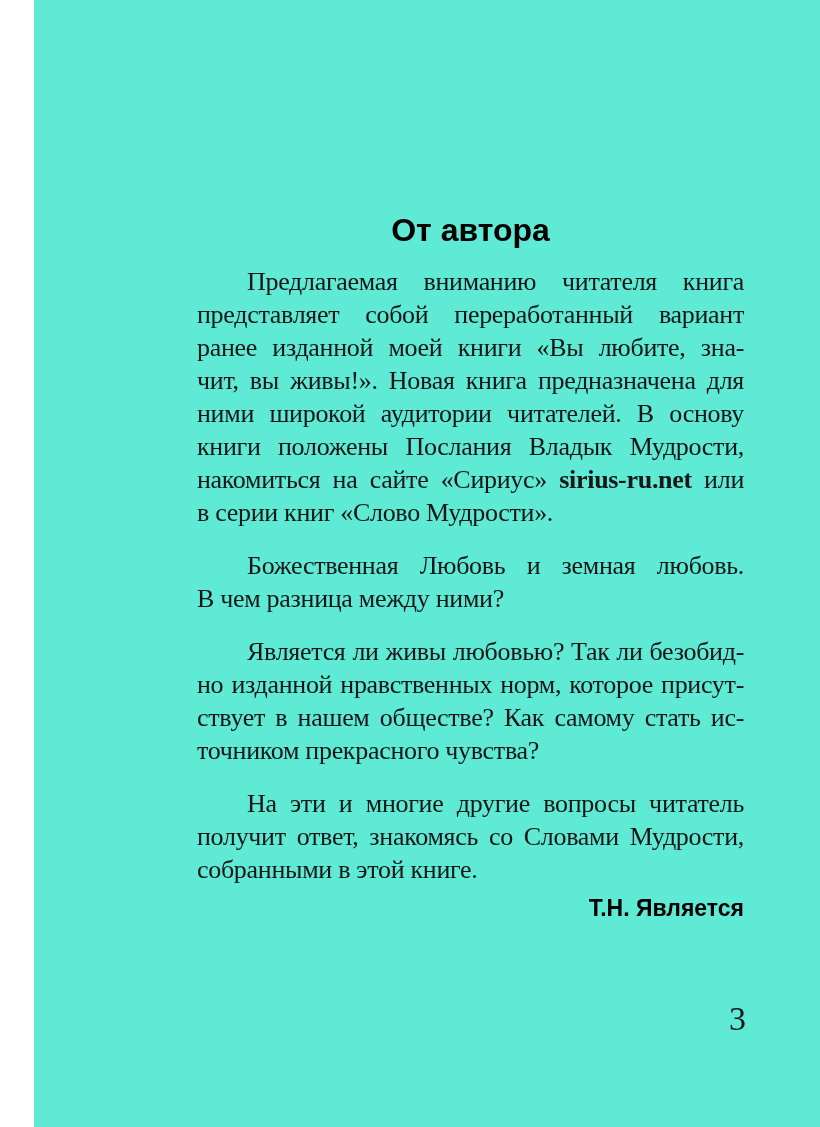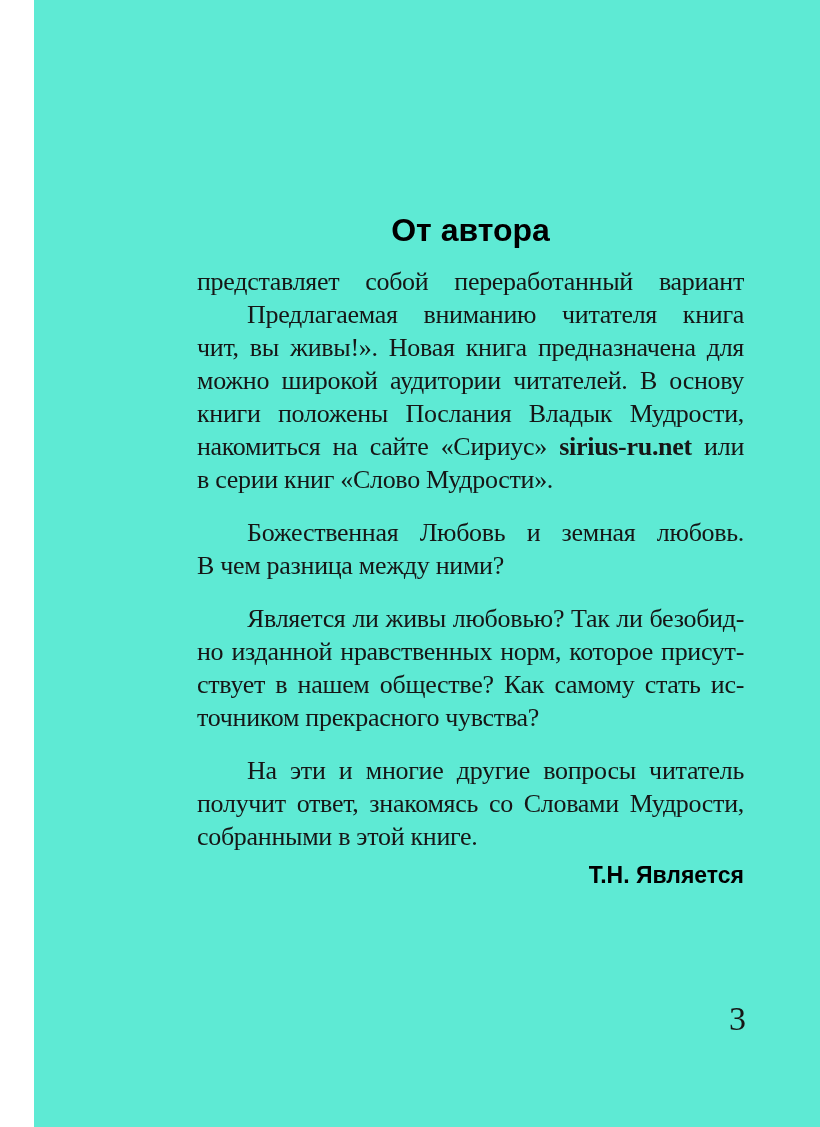--- a/index.html
+++ b/index.html
@@ -67,24 +67,25 @@
 </style>
 </head>
 <body>
 
 <div class="page">
   <h1 class="page-title">От автора</h1>
 
   <div class="content">
 
     <div class="paragraph">
+        <div class="line first"><span>Предлагаемая вниманию читателя книга</span></div>
         <div class="line"><span>представляет собой переработанный вариант</span></div>
-        <div class="line first"><span>Предлагаемая вниманию читателя книга</span></div>
+        <div class="line"><span>ранее изданной моей книги «Вы любите, зна-</span></div>
         <div class="line"><span>чит, вы живы!». Новая книга предназначена для</span></div>
-        <div class="line"><span>можно широкой аудитории читателей. В основу</span></div>
+        <div class="line"><span>ними широкой аудитории читателей. В основу</span></div>
         <div class="line"><span>книги положены Послания Владык Мудрости,</span></div>
         <div class="line"><span>накомиться на сайте «Сириус» </span><span class="seg-bold">sirius-ru.net</span><span> или</span></div>
         <div class="line last"><span>в серии книг «Слово Мудрости».</span></div>
       </div>
       <div class="paragraph">
         <div class="line first"><span>Божественная Любовь и земная любовь.</span></div>
         <div class="line last"><span>В чем разница между ними?</span></div>
       </div>
       <div class="paragraph">
         <div class="line first"><span>Является ли живы любовью? Так ли безобид-</span></div>

